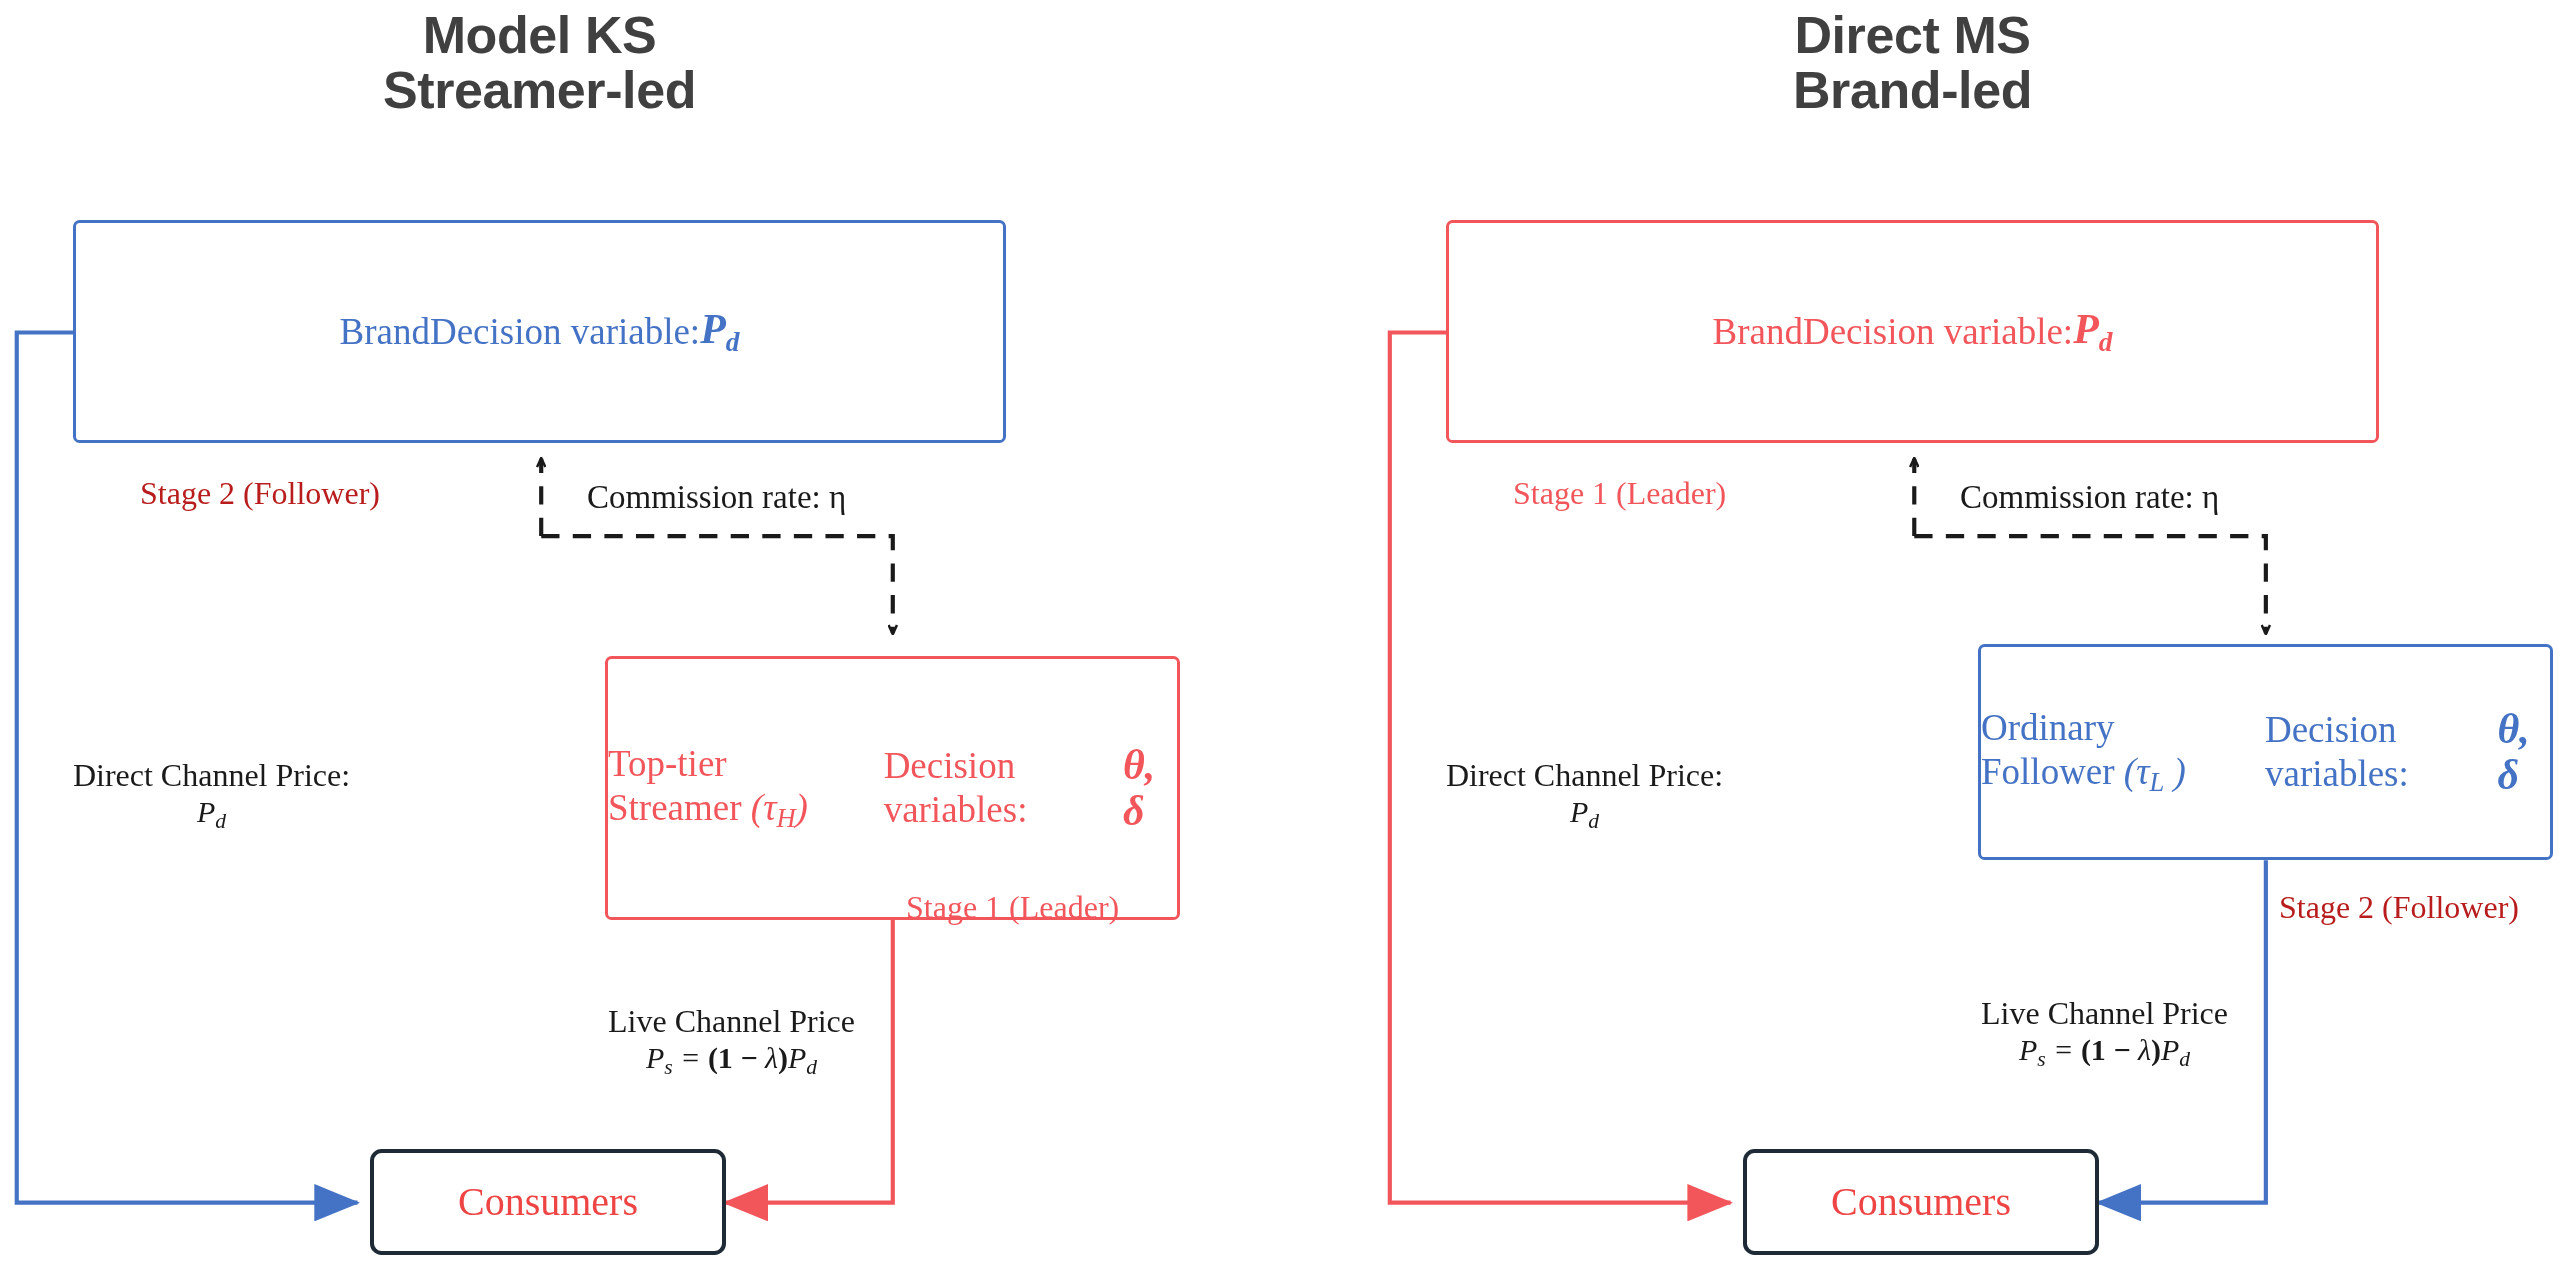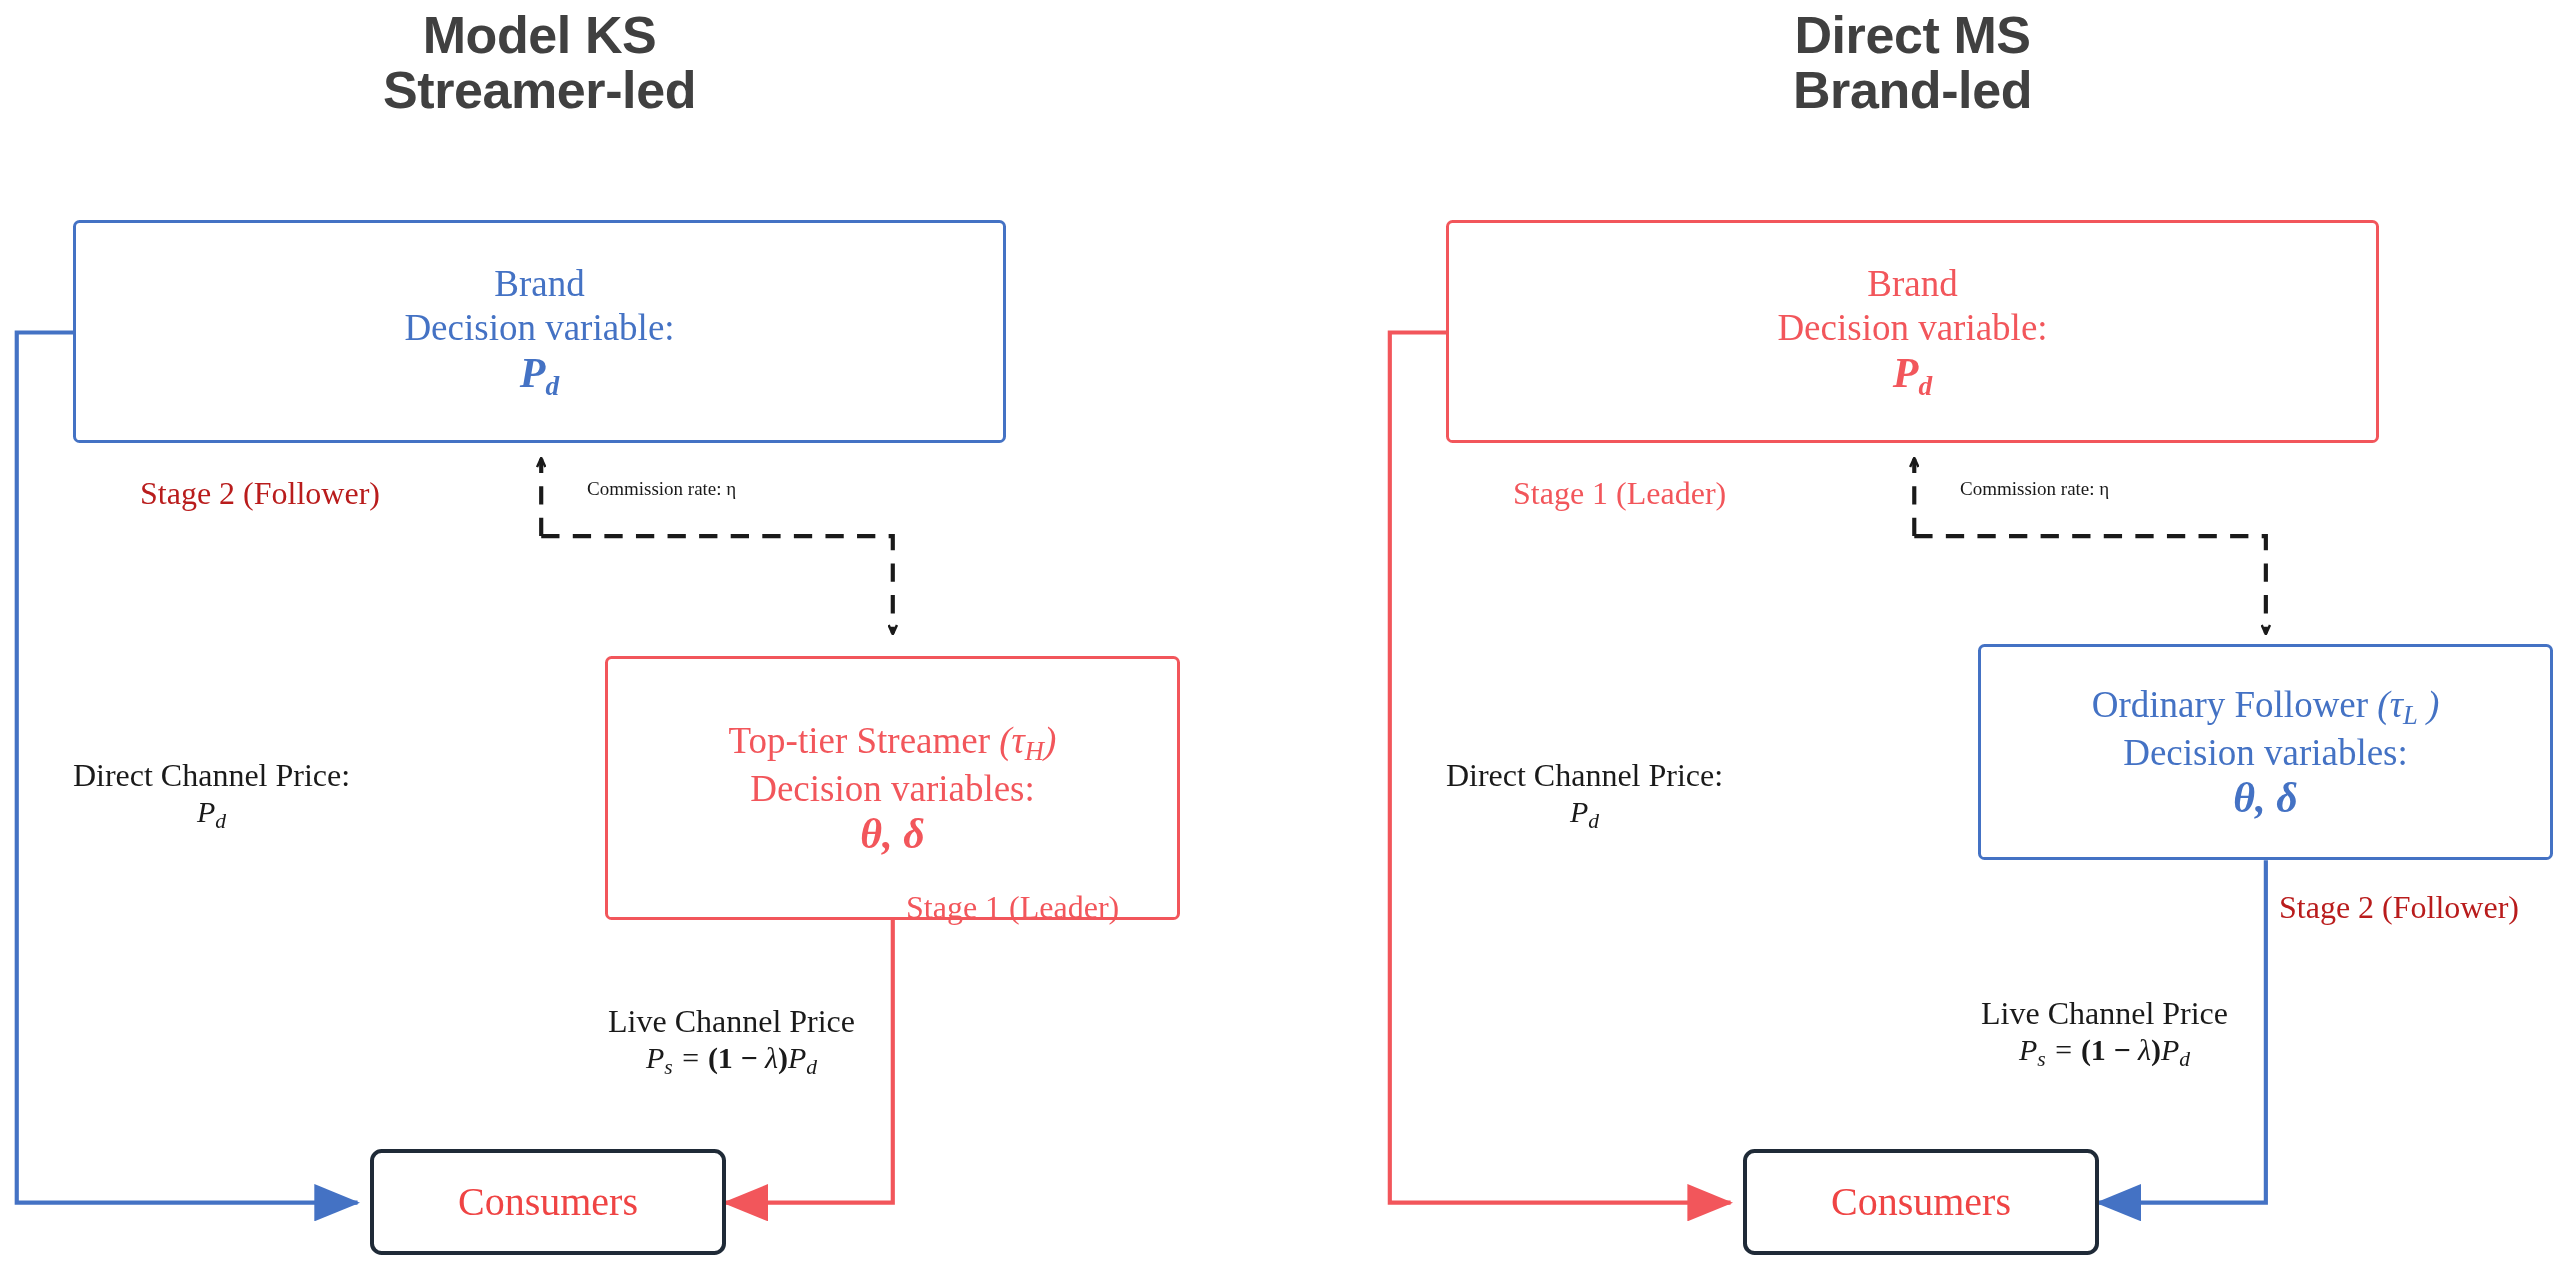--- a/index.html
+++ b/index.html
@@ -5,39 +5,39 @@
   html,body{margin:0;padding:0;background:#ffffff;}
   body{width:2576px;height:1270px;position:relative;overflow:hidden;
        font-family:"Liberation Serif","DejaVu Serif",serif;}
   .stage{position:absolute;left:0;top:0;width:2576px;height:1270px;}
   svg.wires{position:absolute;left:0;top:0;width:2576px;height:1270px;pointer-events:none;}
 
   .title{position:absolute;text-align:center;font-family:"Liberation Sans","DejaVu Sans",sans-serif;
          font-weight:bold;color:#404040;font-size:52px;line-height:1.05;letter-spacing:-0.4px;}
 
   .node{position:absolute;box-sizing:border-box;border-radius:6.6px;background:#fff;
-        display:flex;flex-direction:column;align-items:center;justify-content:center;}
+        display:flex;align-items:center;justify-content:center;}
   .node.blue{border:3.3px solid #4472C4;color:#4472C4;}
   .node.red{border:3.3px solid #F2565B;color:#F2565B;}
   .node.dark{border:4.2px solid #1F2A37;color:#111;border-radius:11.6px;}
 
   .nl1{font-size:37px;line-height:1.18;}
   .nl2{font-size:37px;line-height:1.18;}
   .nl3{font-size:42px;line-height:1.1;font-style:italic;font-weight:bold;}
   .nl3 .sub{font-size:27.4px;vertical-align:-0.28em;font-style:italic;font-weight:bold;}
   .tauwrap{font-style:italic;}
   .tauwrap .sub{font-size:26.6px;vertical-align:-0.25em;font-style:italic;}
 
   .consumers-label{font-size:40px;color:#ef4444;line-height:1;}
 
   .lbl{position:absolute;font-size:32px;line-height:1.2;white-space:nowrap;}
   .lbl.blue{color:#b91c1c;}
   .lbl.red{color:#F2565B;}
   .lbl.black{color:#1a1a1a;}
-  .lbl.small{font-size:19px;}
+  .lbl.small{font-size:33px;}
   .lbl.center{text-align:center;}
   .mathline{font-size:30px;font-style:italic;}
   .mathline .sub{font-size:21.6px;vertical-align:-0.26em;}
   .bold{font-weight:bold;font-style:normal;}
 </style>
 </head>
 <body>
 
 <div class="stage">
 

